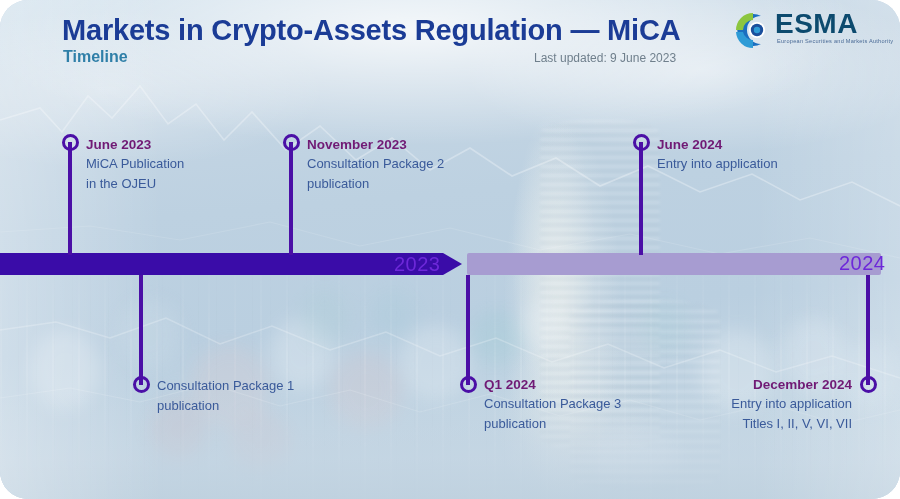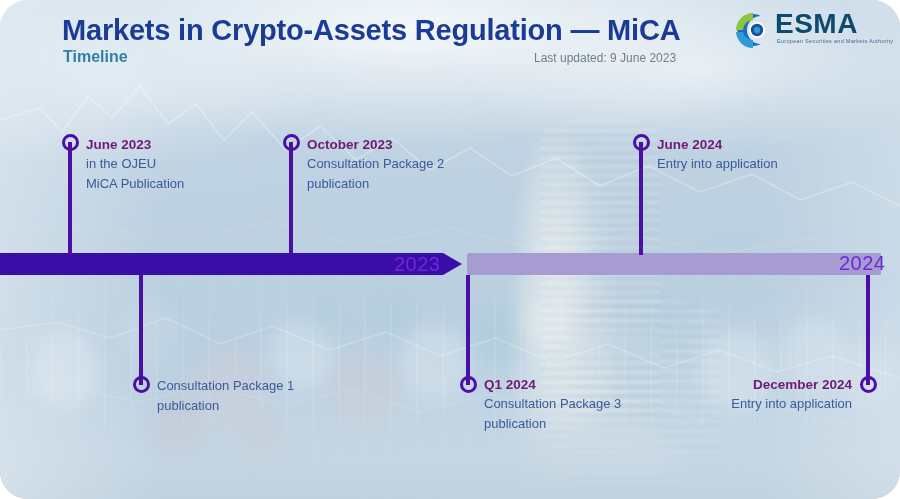--- a/index.html
+++ b/index.html
@@ -257,30 +257,30 @@
     <div class="bar-future"></div>
   </div>
   <div class="year-label year-2023">2023</div>
   <div class="year-label year-2024">2024</div>
 
   <div class="milestone">
     <div class="stem" style="left:68px; top:142px; height:113px;"></div>
     <div class="dot" style="left:62px; top:134px;"></div>
     <div class="ms-text" style="left:86px; top:136px;">
       <div class="ms-date">June 2023</div>
+      <div class="ms-line">MiCA Publication</div>
       <div class="ms-line">in the OJEU</div>
-      <div class="ms-line">MiCA Publication</div>
     </div>
   </div>
 
   <div class="milestone">
     <div class="stem" style="left:289px; top:142px; height:113px;"></div>
     <div class="dot" style="left:283px; top:134px;"></div>
     <div class="ms-text" style="left:307px; top:136px;">
-      <div class="ms-date">October 2023</div>
+      <div class="ms-date">November 2023</div>
       <div class="ms-line">Consultation Package 2</div>
       <div class="ms-line">publication</div>
     </div>
   </div>
 
   <div class="milestone">
     <div class="stem" style="left:639px; top:142px; height:113px;"></div>
     <div class="dot" style="left:633px; top:134px;"></div>
     <div class="ms-text" style="left:657px; top:136px;">
       <div class="ms-date">June 2024</div>
@@ -306,16 +306,17 @@
       <div class="ms-line">publication</div>
     </div>
   </div>
 
   <div class="milestone">
     <div class="stem" style="left:866px; top:275px; height:110px;"></div>
     <div class="dot" style="left:860px; top:376px;"></div>
     <div class="ms-text right-align" style="left:606px; top:376px; width:246px;">
       <div class="ms-date">December 2024</div>
       <div class="ms-line">Entry into application</div>
+      <div class="ms-line">Titles I, II, V, VI, VII</div>
     </div>
   </div>
 
 </div>
 
 </body></html>

